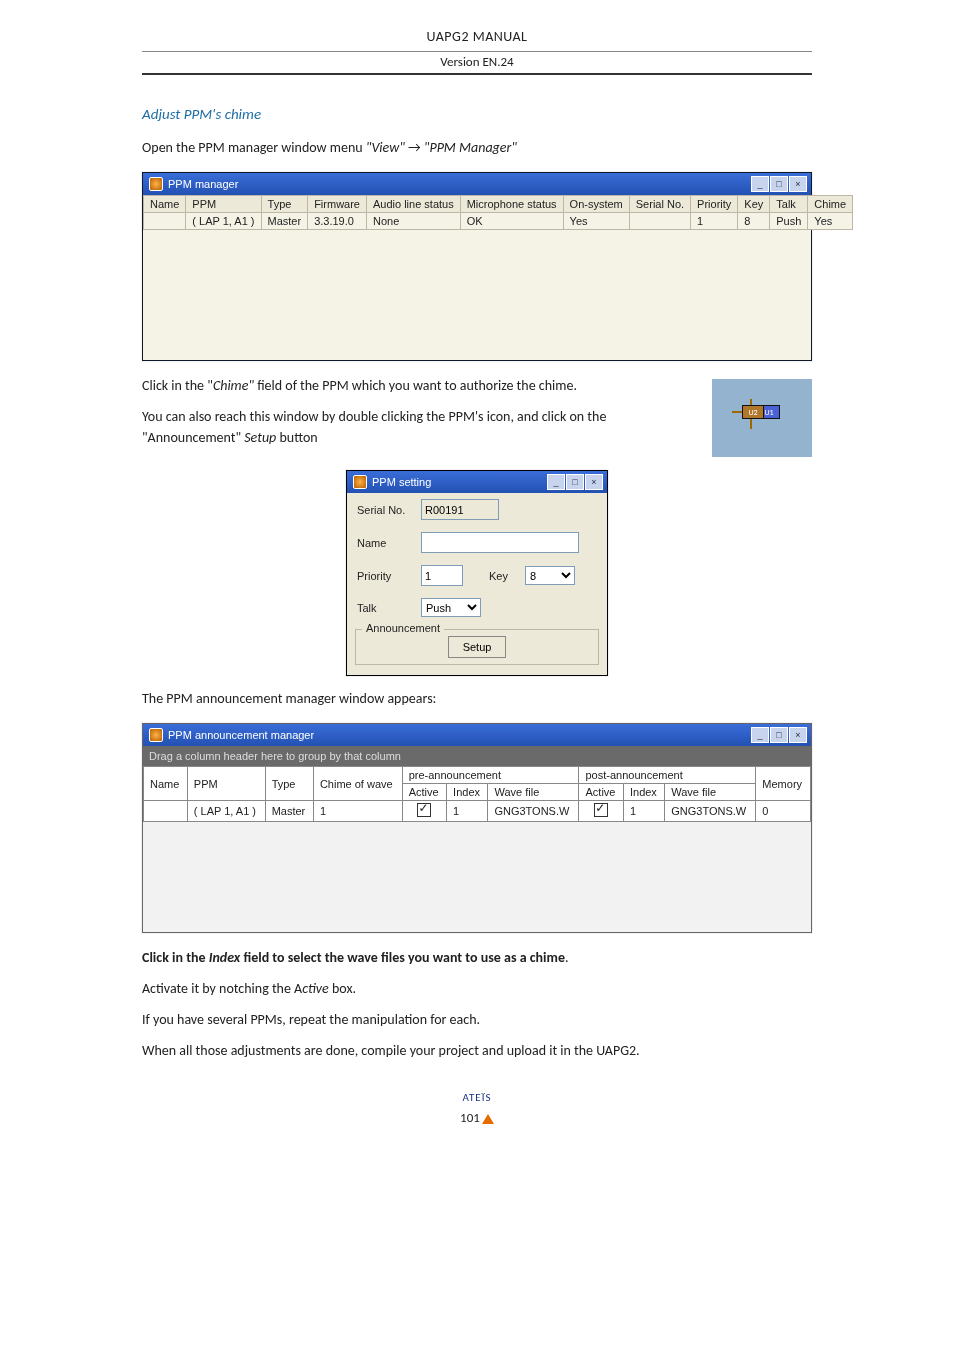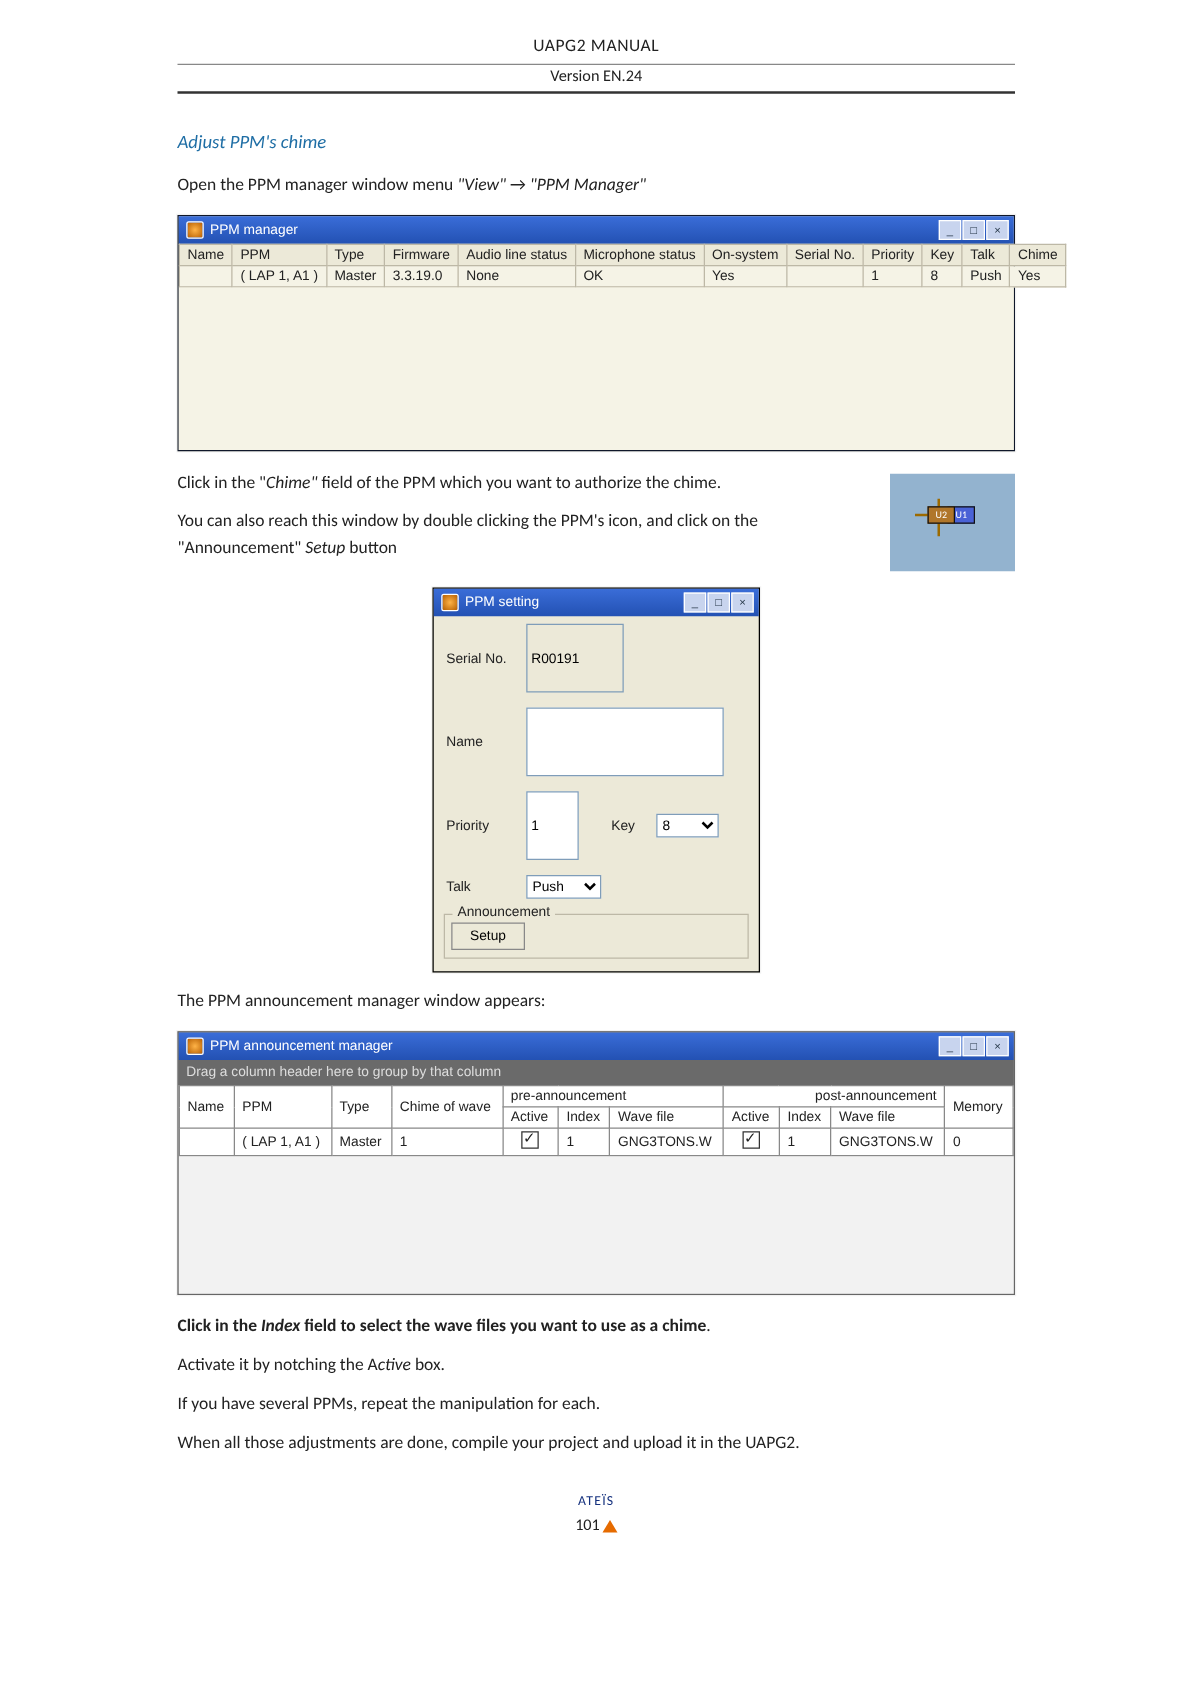--- a/index.html
+++ b/index.html
@@ -22,23 +22,23 @@
 .tbl{width:100%;border-collapse:collapse;table-layout:auto}
 .tbl th,.tbl td{border:1px solid #bdb8a6;padding:2px 6px;text-align:left;background:#f5f3e6;white-space:nowrap}
 .tbl th{background:#ece9d8;font-weight:400}
 .tbl-body-area{height:130px;background:#f5f3e6;border-top:none}
 .right-img{float:right;width:100px;height:78px;background:#93b3cf;margin-left:14px;margin-top:4px;display:flex;align-items:center;justify-content:center;position:relative}
 .right-img .node{position:absolute;width:20px;height:12px;background:#4a62d6;color:#fff;font-size:8px;display:flex;align-items:center;justify-content:center;border:1px solid #111}
 .right-img .line{position:absolute;background:#9c6a00}
 .ppm-setting{width:260px;margin:12px auto;font-family:Tahoma,sans-serif;font-size:11px;background:#ece9d8;border:1px solid #000000}
 .ppm-setting .ps-row{display:flex;align-items:center;padding:6px 10px;gap:10px}
 .ppm-setting label{min-width:54px;display:inline-block}
-.ppm-setting input[type=text]{height:17px;border:1px solid #7f9db9;padding:18px 3px;font-size:11px}
+.ppm-setting input[type=text]{height:17px;border:1px solid #7f9db9;padding:1px 3px;font-size:11px}
 .ppm-setting select,.ppm-setting .spin{height:19px;border:1px solid #7f9db9;background:#fff;font-size:11px}
-.ppm-setting .fieldset{border:1px solid #bdb8a6;margin:6px 8px 10px 8px;padding:6px 5px;position:relative;display:flex;justify-content:flex-start}
+.ppm-setting .fieldset{border:1px solid #bdb8a6;margin:6px 8px 10px 8px;padding:6px 5px;position:relative;display:flex;justify-content:center}
 .ppm-setting .fieldset .legend{position:absolute;top:-8px;left:6px;background:#ece9d8;padding:0 4px;font-size:11px}
 .btn-like{height:22px;background:#ece9d8;border:1px solid #888;padding:0 14px;font-size:11px;cursor:pointer}
 .ann-win{font-family:Tahoma,sans-serif;font-size:11px;background:#9a9a9a;border:1px solid #666}
 .ann-bar{height:20px;background:#6a6a6a;color:#ddd;display:flex;align-items:center;padding:0 6px}
 .ann-tbl{width:100%;border-collapse:collapse;background:#fff}
 .ann-tbl th,.ann-tbl td{border:1px solid #888;padding:2px 6px;font-weight:400;text-align:left;white-space:nowrap}
 .ann-body-area{height:110px;background:#f2f2f2}
 .chk{width:12px;height:12px;display:inline-block;border:1px solid #333;background:#fff;position:relative}
 .chk.checked::after{content:"✓";position:absolute;top:-3px;left:0;font-size:12px}
 .page-num{text-align:center;font-size:13px;margin-top:30px}
@@ -183,21 +183,21 @@
     </div>
     <div class="ann-bar">Drag a column header here to group by that column</div>
     <table class="ann-tbl">
       <thead>
         <tr>
           <th rowspan="2">Name</th>
           <th rowspan="2">PPM</th>
           <th rowspan="2">Type</th>
           <th rowspan="2">Chime of wave</th>
           <th colspan="3" style="text-align:left">pre-announcement</th>
-          <th colspan="3" style="text-align:right">post-announcement</th>
+          <th colspan="3" style="text-align:left">post-announcement</th>
           <th rowspan="2">Memory</th>
         </tr>
         <tr>
           <th>Active</th>
           <th>Index</th>
           <th>Wave file</th>
           <th>Active</th>
           <th>Index</th>
           <th>Wave file</th>
         </tr>

